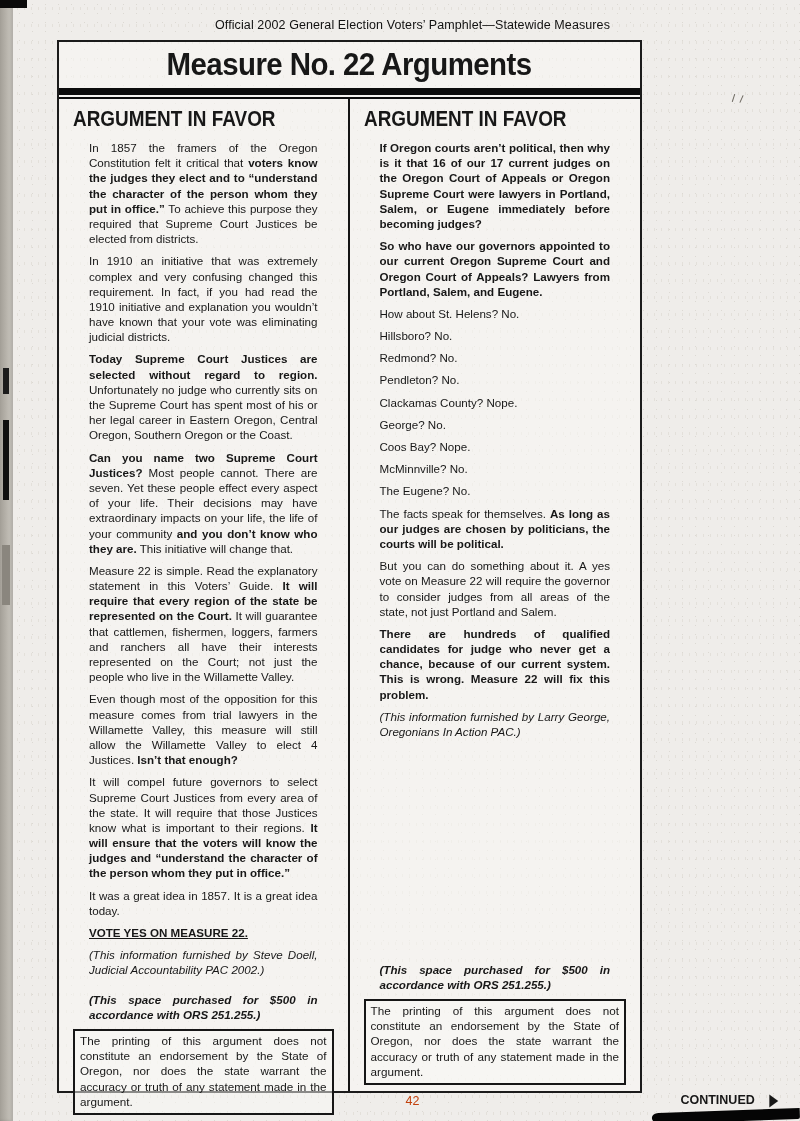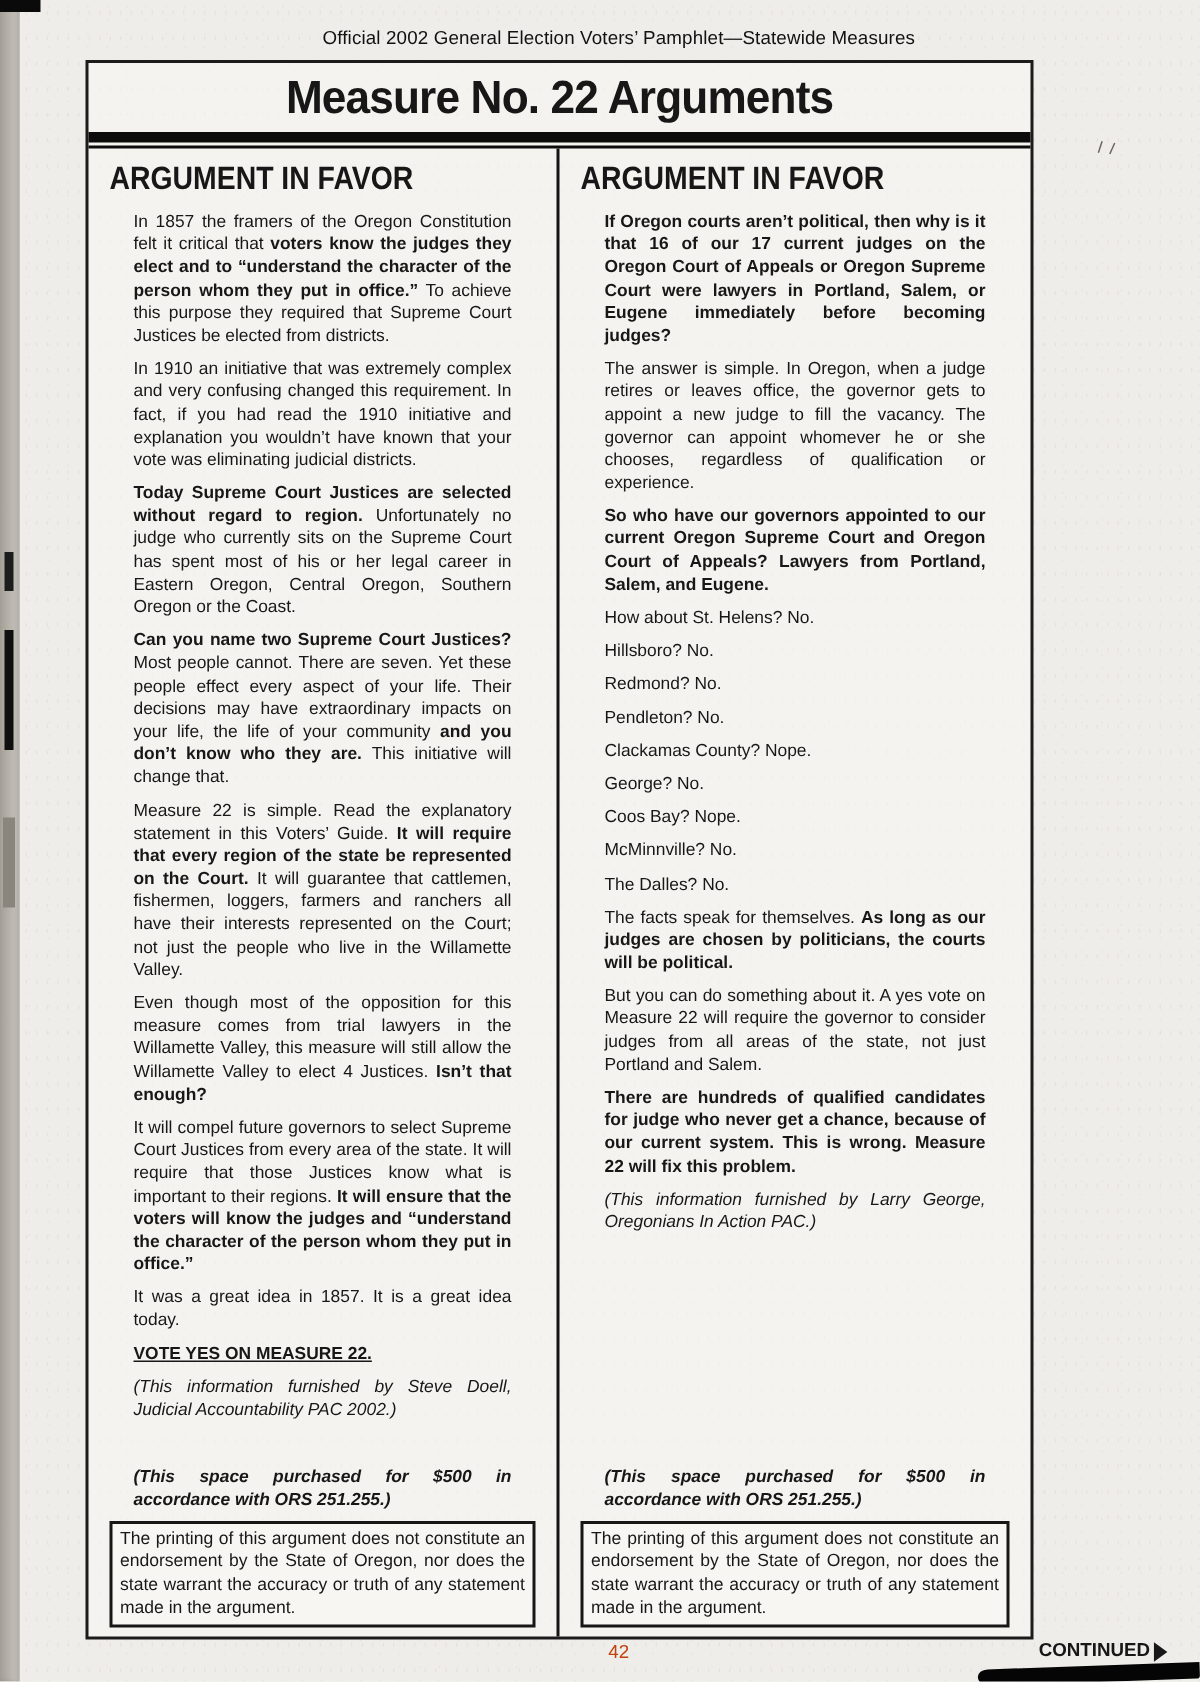--- a/index.html
+++ b/index.html
@@ -17,21 +17,21 @@
     background:linear-gradient(90deg,#a39f97 0%,#bab6ae 55%,#cfccc5 100%);
     box-shadow:inset -2px 0 3px rgba(0,0,0,.15);}
   .corner-black{position:absolute;left:0;top:0;width:27px;height:8px;background:#0a0a0a;}
   .edge-mark-a{position:absolute;left:3px;top:368px;width:6px;height:26px;background:#1c1c1c;}
   .edge-mark-b{position:absolute;left:3px;top:420px;width:6px;height:80px;background:#0f0f0f;}
   .edge-mark-c{position:absolute;left:2px;top:545px;width:8px;height:60px;background:#8a867e;}
 
   .running-header{position:absolute;left:57px;top:18px;width:711px;text-align:center;
     font-size:12.5px;letter-spacing:0.1px;color:#111;}
 
-  .main-box{position:absolute;left:57px;top:40px;width:632px;height:1053px;
+  .main-box{position:absolute;left:57px;top:40px;width:585px;height:1053px;
     border:2px solid #1b1b1b;box-sizing:border-box;background:rgba(248,247,244,.6);
     display:flex;flex-direction:column;}
   .title-row{height:46px;display:flex;align-items:center;justify-content:center;flex:0 0 auto;}
   .title-text{font-size:31px;font-weight:bold;letter-spacing:-0.6px;transform:scaleX(0.95);white-space:nowrap;}
   .title-rule{height:2px;border-top:7px solid #0c0c0c;border-bottom:2px solid #0c0c0c;flex:0 0 auto;}
 
   .columns{flex:1 1 auto;display:flex;min-height:0;}
   .col{width:50%;box-sizing:border-box;display:flex;flex-direction:column;padding:0 14px 6px;}
   .col-left{border-right:2px solid #141414;}
   .col-header{font-size:21.5px;font-weight:bold;margin:8px 0 1px;transform:scaleX(0.88);
@@ -40,21 +40,21 @@
   .col span.b{font-weight:bold;}
   .col span.i{font-style:italic;}
   .col span.u{text-decoration:underline;}
   .col-bottom{margin-top:auto;}
   .purchase-note{font-size:11px;font-weight:bold;font-style:italic;text-align:center;margin:0 0 5px;}
   .disclaimer-box{border:2px solid #161616;padding:2px 5px 4px;font-size:11.7px;line-height:1.3;
     text-align:justify;background:rgba(250,249,246,.5);}
 
   .footer{position:absolute;left:57px;top:1094px;width:711px;height:14px;}
   .page-number{position:absolute;left:0;right:0;text-align:center;font-size:12.5px;color:#c2410c;}
-  .continued{position:absolute;right:-10px;top:-1px;display:flex;align-items:center;gap:2px;
+  .continued{position:absolute;right:-10px;top:-1px;display:flex;align-items:center;gap:14px;
     font-size:12.5px;font-weight:bold;}
   .continued-icon{font-size:12px;transform:scaleY(1.3) scaleX(0.9);line-height:1;}
   .page-curl{position:absolute;right:0;bottom:2px;width:148px;height:11px;background:#050505;
     border-radius:12px 0 4px 16px / 9px 0 4px 11px;transform:rotate(-2deg);transform-origin:100% 100%;}
   .pen-mark{position:absolute;width:1px;height:8px;background:#6b675f;}
   .pen-mark-1{left:733px;top:94px;transform:rotate(18deg);}
   .pen-mark-2{left:741px;top:95px;transform:rotate(24deg);}
 </style>
 </head>
 <body>
@@ -93,31 +93,30 @@
       <div class="col-bottom">
         <p class="purchase-note">(This space purchased for $500 in accordance with ORS 251.255.)</p>
         <div class="disclaimer-box">The printing of this argument does not constitute an endorsement by the State of Oregon, nor does the state warrant the accuracy or truth of any statement made in the argument.</div>
       </div>
     </div>
 
     <div class="col">
       <div class="col-header">ARGUMENT IN FAVOR</div>
       <div>
           <p><span class="b">If Oregon courts aren’t political, then why is it that 16 of our 17 current judges on the Oregon Court of Appeals or Oregon Supreme Court were lawyers in Portland, Salem, or Eugene immediately before becoming judges?</span></p>
-          <p><span>The answer is simple. In Oregon, when a judge retires or leaves office, the governor gets to appoint a new judge to fill the vacancy. The governor can appoint whomever he or she chooses, regardless of qualification or experience.</span></p>
           <p><span class="b">So who have our governors appointed to our current Oregon Supreme Court and Oregon Court of Appeals? Lawyers from Portland, Salem, and Eugene.</span></p>
           <p><span>How about St. Helens? No.</span></p>
           <p><span>Hillsboro? No.</span></p>
           <p><span>Redmond? No.</span></p>
           <p><span>Pendleton? No.</span></p>
           <p><span>Clackamas County? Nope.</span></p>
           <p><span>George? No.</span></p>
           <p><span>Coos Bay? Nope.</span></p>
           <p><span>McMinnville? No.</span></p>
-          <p><span>The Dalles? No.</span></p>
+          <p><span>The Eugene? No.</span></p>
           <p><span>The facts speak for themselves. </span><span class="b">As long as our judges are chosen by politicians, the courts will be political.</span></p>
           <p><span>But you can do something about it. A yes vote on Measure 22 will require the governor to consider judges from all areas of the state, not just Portland and Salem.</span></p>
           <p><span class="b">There are hundreds of qualified candidates for judge who never get a chance, because of our current system. This is wrong. Measure 22 will fix this problem.</span></p>
           <p><span class="i">(This information furnished by Larry George, Oregonians In Action PAC.)</span></p>
         </div>
       <div class="col-bottom">
         <p class="purchase-note">(This space purchased for $500 in accordance with ORS 251.255.)</p>
         <div class="disclaimer-box">The printing of this argument does not constitute an endorsement by the State of Oregon, nor does the state warrant the accuracy or truth of any statement made in the argument.</div>
       </div>
     </div>

